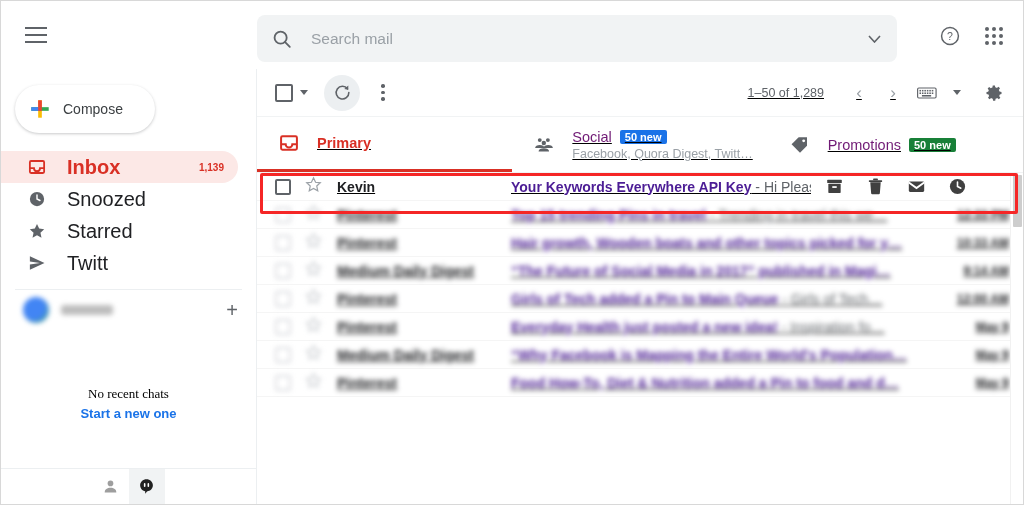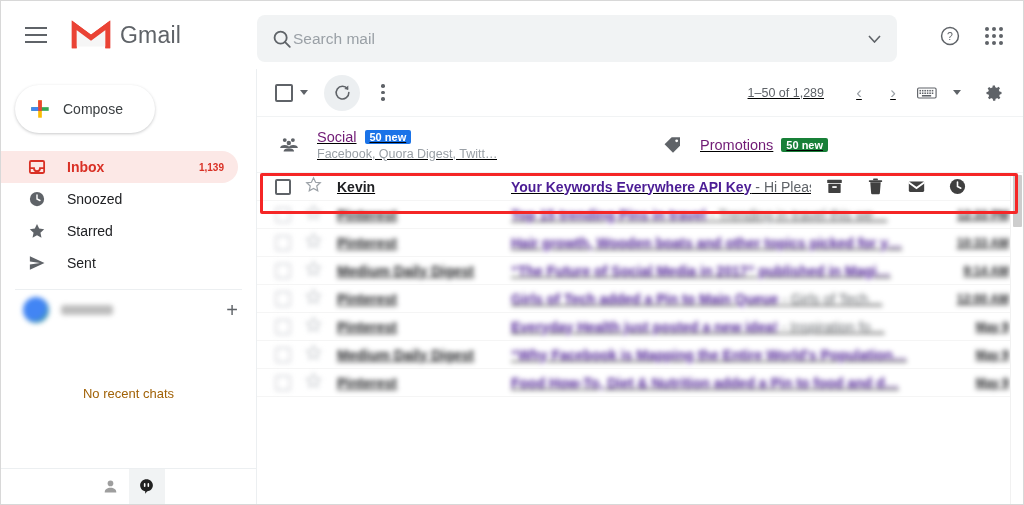--- a/index.html
+++ b/index.html
@@ -32,21 +32,21 @@
     letter-spacing: 0.2px; font-family: "Liberation Sans", sans-serif;
   }
   .search {
     position: absolute; left: 256px; top: 14px; width: 640px; height: 47px;
     background: #f1f3f4; border-radius: 8px;
     display: flex; align-items: center; padding: 0 8px 0 14px;
   }
   .search-icon { width: 22px; height: 22px; flex: 0 0 auto; }
   .search-input {
     flex: 1; border: none; outline: none; background: transparent;
-    font-size: 15.5px; color: #5f6368; 
+    font-size: 15.5px; color: #5f6368; margin-left: 18px;
     font-family: "Liberation Sans", sans-serif;
   }
   .search-input::placeholder { color: #9aa0a6; }
   .search-caret {
     width: 30px; height: 30px; display: flex; align-items: center;
     justify-content: center; cursor: pointer;
   }
   .topright { position: absolute; right: 14px; top: 20px; display: flex; gap: 14px; align-items: center; }
   .icon-btn {
     width: 30px; height: 30px; display: flex; align-items: center;
@@ -69,40 +69,40 @@
   .compose-label { font-size: 14px; color: #3c4043; margin-left: 12px; }
   .plus-ico { width: 22px; height: 22px; }
 
   .navlist { margin-top: 18px; }
   .navitem {
     display: flex; align-items: center; height: 32px;
     padding-left: 26px; border-radius: 0 16px 16px 0;
     margin-right: 18px; cursor: pointer; color: #202124;
   }
   .navitem .nav-ico { width: 20px; height: 20px; flex: 0 0 20px; display:flex; align-items:center; justify-content:center;}
-  .navitem .nav-label { font-size: 14px; margin-left: 20px; flex: 1; }
+  .navitem .nav-label { font-size: 20px; margin-left: 20px; flex: 1; }
   .navitem .nav-count { font-size: 10px; font-weight: bold; margin-right: 14px; }
   .navitem.active { background: #fce8e6; color: #d93025; font-weight: bold; }
   .navitem.active .nav-label { font-weight: bold; }
 
   .chat-sep { border-top: 1px solid #eceff1; margin: 10px 14px 0 14px; }
   .chat-user { display: flex; align-items: center; height: 40px; padding-left: 22px; padding-right: 18px; }
   .avatar-blur {
     width: 26px; height: 26px; border-radius: 50%;
     background: radial-gradient(circle at 38% 38%, #4285f4 52%, #34a853 100%);
     filter: blur(2.4px); flex: 0 0 26px;
   }
   .name-blur {
     height: 10px; width: 52px; margin-left: 12px; border-radius: 3px;
     background: #bdbdbd; filter: blur(2.6px); flex: 0 0 52px;
   }
   .add-plus { margin-left: auto; font-size: 20px; color: #5f6368; cursor: pointer; line-height: 1; }
 
   .no-chats {
-    margin-top: 56px; text-align: center; font-size: 13px; color: #a16207;
+    margin-top: 56px; text-align: center; font-size: 13px; color: #000000; font-family: Liberation Serif, serif;
   }
   .start-new {
     display: block; margin-top: 4px; text-align: center; font-size: 13px;
     color: #1a73e8; font-weight: bold; cursor: pointer;
   }
   .chat-footer {
     position: absolute; bottom: 0; left: 0; right: 0; height: 36px;
     border-top: 1px solid #eceff1; display: flex; align-items: center;
     justify-content: center; gap: 0;
   }
@@ -212,28 +212,20 @@
 </head>
 <body>
 
 <div class="frame">
 
   <div class="topbar">
     <div class="hamburger">
       <span></span>
         <span></span>
         <span></span>
-    </div>
-    <div class="logo-wrap">
-      <svg class="gmail-m" viewBox="0 0 44 34">
-        <path d="M3 32 V6 L22 20 L41 6 V32" fill="none" stroke="#ea4335" stroke-width="5.5" stroke-linejoin="miter"></path>
-        <path d="M5 8 L22 20.5 L39 8 L39 30 L5 30 Z" fill="#f6f6f6"></path>
-        <path d="M3 32 V6 L22 20 L41 6 V32" fill="none" stroke="#ea4335" stroke-width="5.5" stroke-linejoin="miter"></path>
-      </svg>
-      <div class="gmail-word">Gmail</div>
     </div>
 
     <div class="search">
       <svg class="search-icon" viewBox="0 0 24 24">
         <circle cx="10.5" cy="10.5" r="6.6" fill="none" stroke="#5f6368" stroke-width="2"></circle>
         <line x1="15.4" y1="15.4" x2="20.5" y2="20.5" stroke="#5f6368" stroke-width="2" stroke-linecap="round"></line>
       </svg>
       <input class="search-input" type="text" placeholder="Search mail" style="">
       <div class="search-caret">
         <svg width="13" height="8" viewBox="0 0 13 8">
@@ -309,33 +301,34 @@
         <span class="nav-label">Starred</span>
         <span class="nav-count"></span>
       </div>
 
       <div class="navitem">
         <span class="nav-ico">
           <svg width="18" height="18" viewBox="0 0 24 24">
               <path d="M2.5 21 L22 12 L2.5 3 L2.5 10 L16 12 L2.5 14 Z" fill="#5f6368"></path>
             </svg>
         </span>
-        <span class="nav-label">Sent</span>
+        <span class="nav-label">Twitt</span>
         <span class="nav-count"></span>
       </div>
     </div>
 
     <div class="chat-sep"></div>
     <div class="chat-user">
       <div class="avatar-blur"></div>
       <div class="name-blur"></div>
       <div class="add-plus">+</div>
     </div>
 
     <div class="no-chats">No recent chats</div>
+    <a class="start-new">Start a new one</a>
 
     <div class="chat-footer">
       <div class="chat-foot-btn">
         <svg width="17" height="17" viewBox="0 0 24 24">
           <circle cx="12" cy="7.6" r="4" fill="#9e9e9e"></circle>
           <path d="M3.8 20.5c0-4.5 3.7-6.6 8.2-6.6s8.2 2.1 8.2 6.6z" fill="#9e9e9e"></path>
         </svg>
       </div>
       <div class="chat-foot-btn sel">
         <svg width="17" height="17" viewBox="0 0 24 24">
@@ -389,20 +382,33 @@
         <div class="caret-sm"></div>
         <div class="icon-btn" style="margin-left:14px">
           <svg width="20" height="20" viewBox="0 0 24 24">
             <path d="M12 8.2a3.8 3.8 0 1 0 0 7.6 3.8 3.8 0 0 0 0-7.6zm9 5.1v-2.6l-2.4-.4a6.9 6.9 0 0 0-.8-1.9l1.4-2-1.8-1.8-2 1.4a6.9 6.9 0 0 0-1.9-.8L13.1 3h-2.6l-.4 2.4c-.7.2-1.3.4-1.9.8l-2-1.4-1.8 1.8 1.4 2c-.4.6-.6 1.2-.8 1.9L3 10.7v2.6l2.4.4c.2.7.4 1.3.8 1.9l-1.4 2 1.8 1.8 2-1.4c.6.4 1.2.6 1.9.8l.4 2.4h2.6l.4-2.4c.7-.2 1.3-.4 1.9-.8l2 1.4 1.8-1.8-1.4-2c.4-.6.6-1.2.8-1.9z" fill="#5f6368"></path>
           </svg>
         </div>
       </div>
     </div>
 
     <div class="tabs">
+      <div class="tab active">
+        <span class="tab-ico">
+          <svg width="20" height="20" viewBox="0 0 24 24">
+            <rect x="2.5" y="4" width="19" height="16" rx="1.6" fill="none" stroke="#d93025" stroke-width="2.4"></rect>
+            <path d="M2.5 13.5 H8 a4 4 0 0 0 8 0 h5.5" fill="none" stroke="#d93025" stroke-width="2.4"></path>
+          </svg>
+        </span>
+        <div class="tab-txt">
+          <div class="tab-row1">
+            <span class="tab-name">Primary</span>
+          </div>
+        </div>
+      </div>
 
       <div class="tab">
         <span class="tab-ico">
           <svg width="22" height="20" viewBox="0 0 26 22">
             <circle cx="8" cy="5.2" r="2.3" fill="#5f6368"></circle>
             <circle cx="17.6" cy="5.2" r="2.3" fill="#5f6368"></circle>
             <circle cx="12.8" cy="8.6" r="2.6" fill="#5f6368"></circle>
             <path d="M2.5 14.5c0-2.4 2.5-3.5 5.5-3.5s5.5 1.1 5.5 3.5z" fill="#5f6368"></path>
             <path d="M12.5 14.5c0-2.4 2.5-3.5 5.5-3.5s5.5 1.1 5.5 3.5z" fill="#5f6368"></path>
             <path d="M6.6 18.6c0-2.6 2.8-3.8 6.2-3.8s6.2 1.2 6.2 3.8z" fill="#5f6368"></path>

